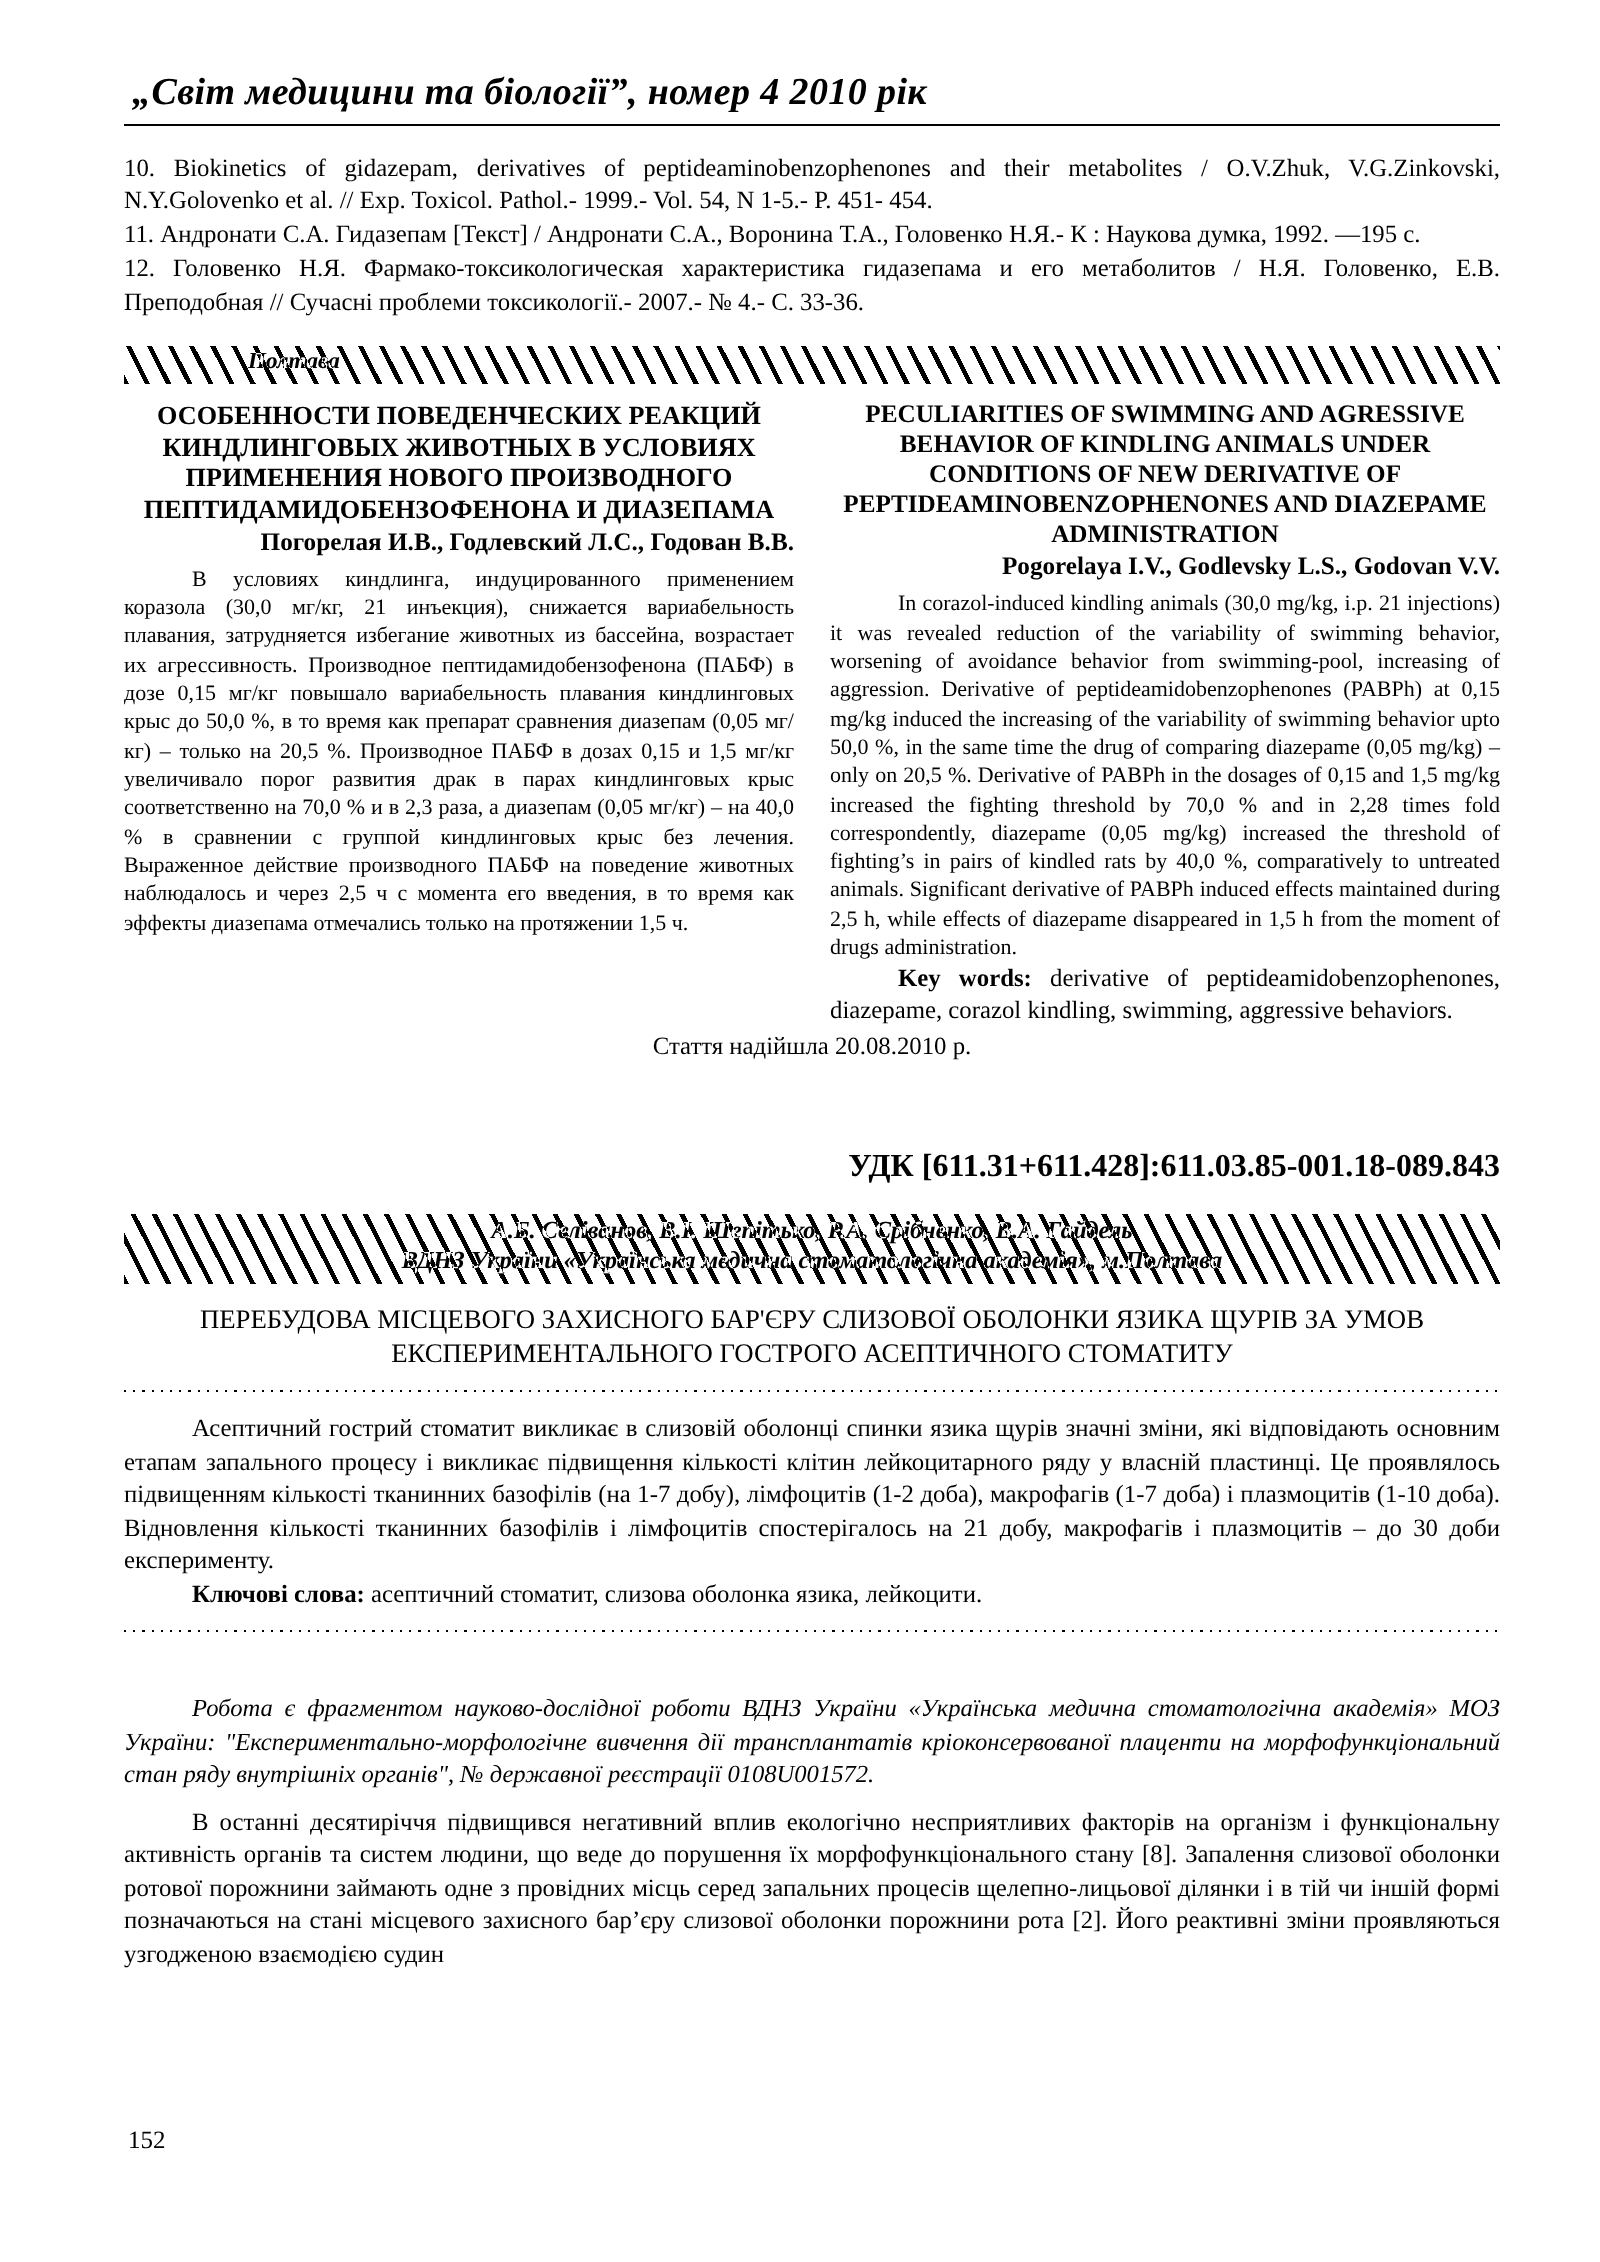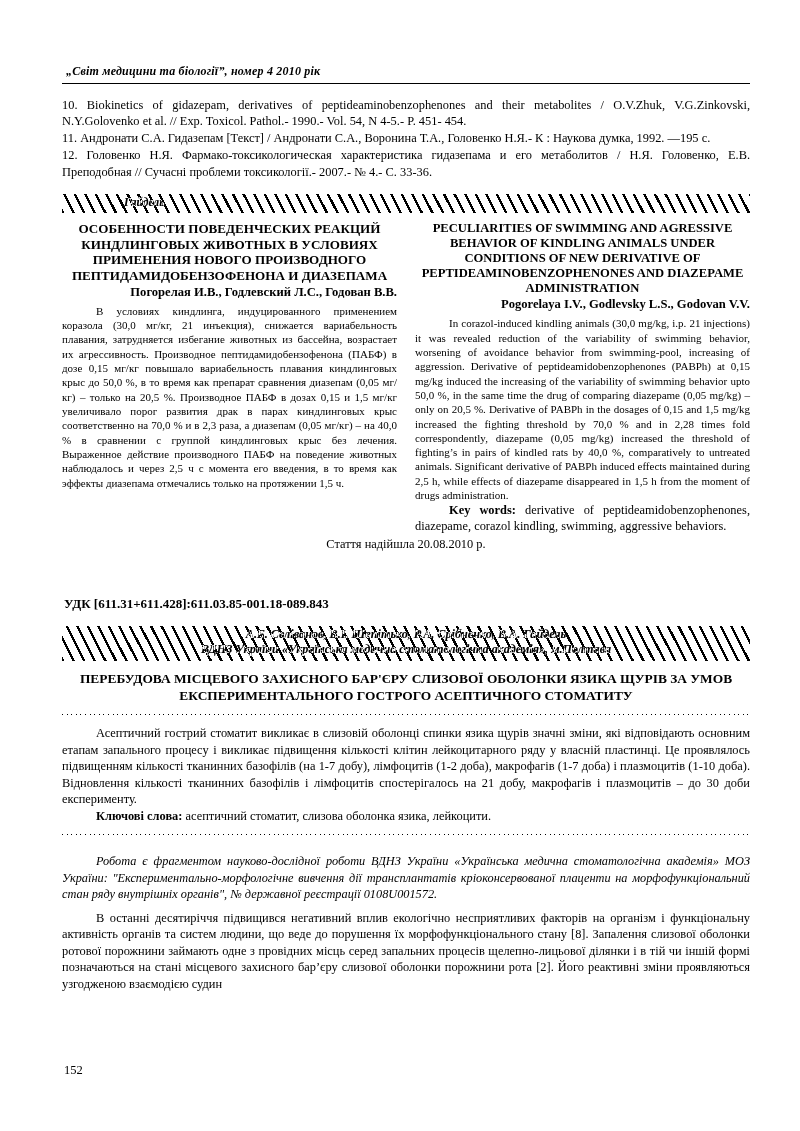--- a/index.html
+++ b/index.html
@@ -23,24 +23,24 @@
   }
   .content {
     position: absolute;
     left: 62px;
     top: 0;
     width: 688px;
   }
 
   
   .runhead {
-    padding-top: 64px;
+    padding-top: 36px;
     font-style: italic;
     font-weight: bold;
-    font-size: 12px;
+    font-size: 19px;
     letter-spacing: 0.2px;
     padding-left: 4px;
   }
   .runhead-rule {
     border-bottom: 1.6px solid #000;
     margin-top: 4px;
     width: 100%;
   }
 
   
@@ -127,28 +127,29 @@
   .received {
     text-align: center;
     font-size: 12.4px;
     margin-top: 2px;
   }
 
   
   .udk {
     margin-top: 44px;
     font-weight: bold;
-    font-size: 13px;
+    font-size: 16px;
     padding-left: 2px;
+    text-align: right;
   }
 
   
   .art-title {
     text-align: center;
-    font-weight: bold;
+    font-weight: normal;
     font-size: 13.4px;
     line-height: 1.26;
     margin-top: 10px;
     text-transform: uppercase;
   }
   .wave {
     height: 7px;
     width: 100%;
     margin-top: 7px;
     background-image: repeating-linear-gradient(
@@ -166,47 +167,47 @@
     text-align: justify;
     text-indent: 34px;
     margin-top: 7px;
   }
   .note {
     font-style: italic;
     font-size: 12.3px;
     line-height: 1.35;
     text-align: justify;
     text-indent: 34px;
-    margin-top: 15px;
+    margin-top: 27px;
     font-family: Liberation Serif, serif;
   }
   .pageno {
     position: absolute;
     left: 64px;
     top: 1063px;
     font-size: 12.5px;
   }
 </style>
 </head>
 <body>
 
 <div class="page">
   <div class="content">
 
     <div class="runhead">„Світ медицини та біології”, номер 4 2010 рік</div>
     <div class="runhead-rule"></div>
 
     <div class="refs">
-      <p class="ref-item">10. Biokinetics of gidazepam, derivatives of peptideaminobenzophenones and their metabolites / O.V.Zhuk, V.G.Zinkovski, N.Y.Golovenko et al. // Exp. Toxicol. Pathol.- 1990.- Vol. 54, N 4-5.- P. 451- 454.</p>
+      <p class="ref-item">10. Biokinetics of gidazepam, derivatives of peptideaminobenzophenones and their metabolites / O.V.Zhuk, V.G.Zinkovski, N.Y.Golovenko et al. // Exp. Toxicol. Pathol.- 1999.- Vol. 54, N 1-5.- P. 451- 454.</p>
       <p class="ref-item">11. Андронати С.А. Гидазепам [Текст] / Андронати С.А., Воронина Т.А., Головенко Н.Я.- К : Наукова думка, 1992. —195 с.</p>
       <p class="ref-item">12. Головенко Н.Я. Фармако-токсикологическая характеристика гидазепама и его метаболитов / Н.Я. Головенко, Е.В. Преподобная // Сучасні проблеми токсикології.- 2007.- № 4.- С. 33-36.</p>
     </div>
 
     <div class="band band-rubric">
-      <div class="band-text">Гайдель</div>
+      <div class="band-text">Полтава</div>
     </div>
 
     <div class="cols">
       <div class="col">
         <div class="ttl">ОСОБЕННОСТИ ПОВЕДЕНЧЕСКИХ РЕАКЦИЙ КИНДЛИНГОВЫХ ЖИВОТНЫХ В УСЛОВИЯХ ПРИМЕНЕНИЯ НОВОГО ПРОИЗВОДНОГО ПЕПТИДАМИДОБЕНЗОФЕНОНА И ДИАЗЕПАМА</div>
         <div class="authors">Погорелая И.В., Годлевский Л.С., Годован В.В.</div>
         <div class="abs">В условиях киндлинга, индуцированного применением коразола (30,0 мг/кг, 21 инъекция), снижается вариабельность плавания, затрудняется избегание животных из бассейна, возрастает их агрессивность. Производное пептидамидобензофенона (ПАБФ) в дозе 0,15 мг/кг повышало вариабельность плавания киндлинговых крыс до 50,0 %, в то время как препарат сравнения диазепам (0,05 мг/кг) – только на 20,5 %. Производное ПАБФ в дозах 0,15 и 1,5 мг/кг увеличивало порог развития драк в парах киндлинговых крыс соответственно на 70,0 % и в 2,3 раза, а диазепам (0,05 мг/кг) – на 40,0 % в сравнении с группой киндлинговых крыс без лечения. Выраженное действие производного ПАБФ на поведение животных наблюдалось и через 2,5 ч с момента его введения, в то время как эффекты диазепама отмечались только на протяжении 1,5 ч.</div>
       </div>
       <div class="col">
         <div class="ttl ttl-en">PECULIARITIES OF SWIMMING AND AGRESSIVE BEHAVIOR OF KINDLING ANIMALS UNDER CONDITIONS OF NEW DERIVATIVE OF PEPTIDEAMINOBENZOPHENONES AND DIAZEPAME ADMINISTRATION</div>

